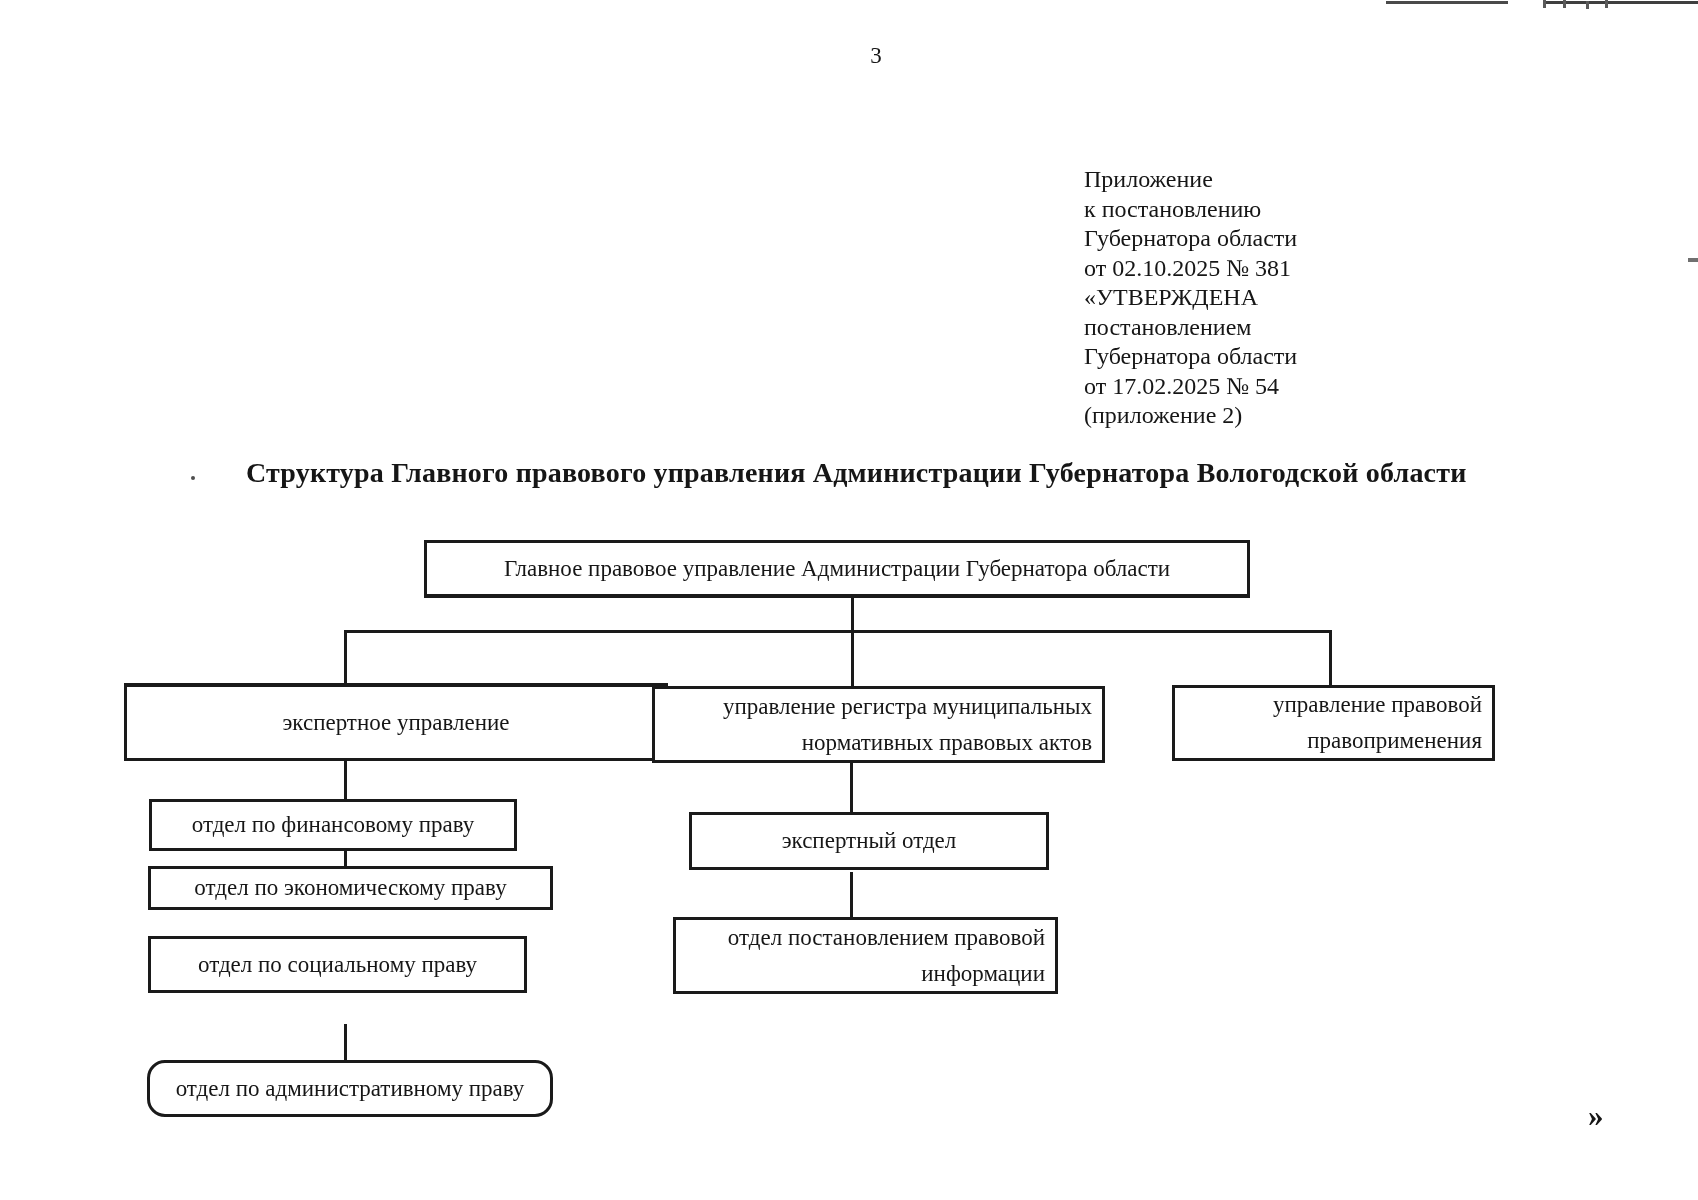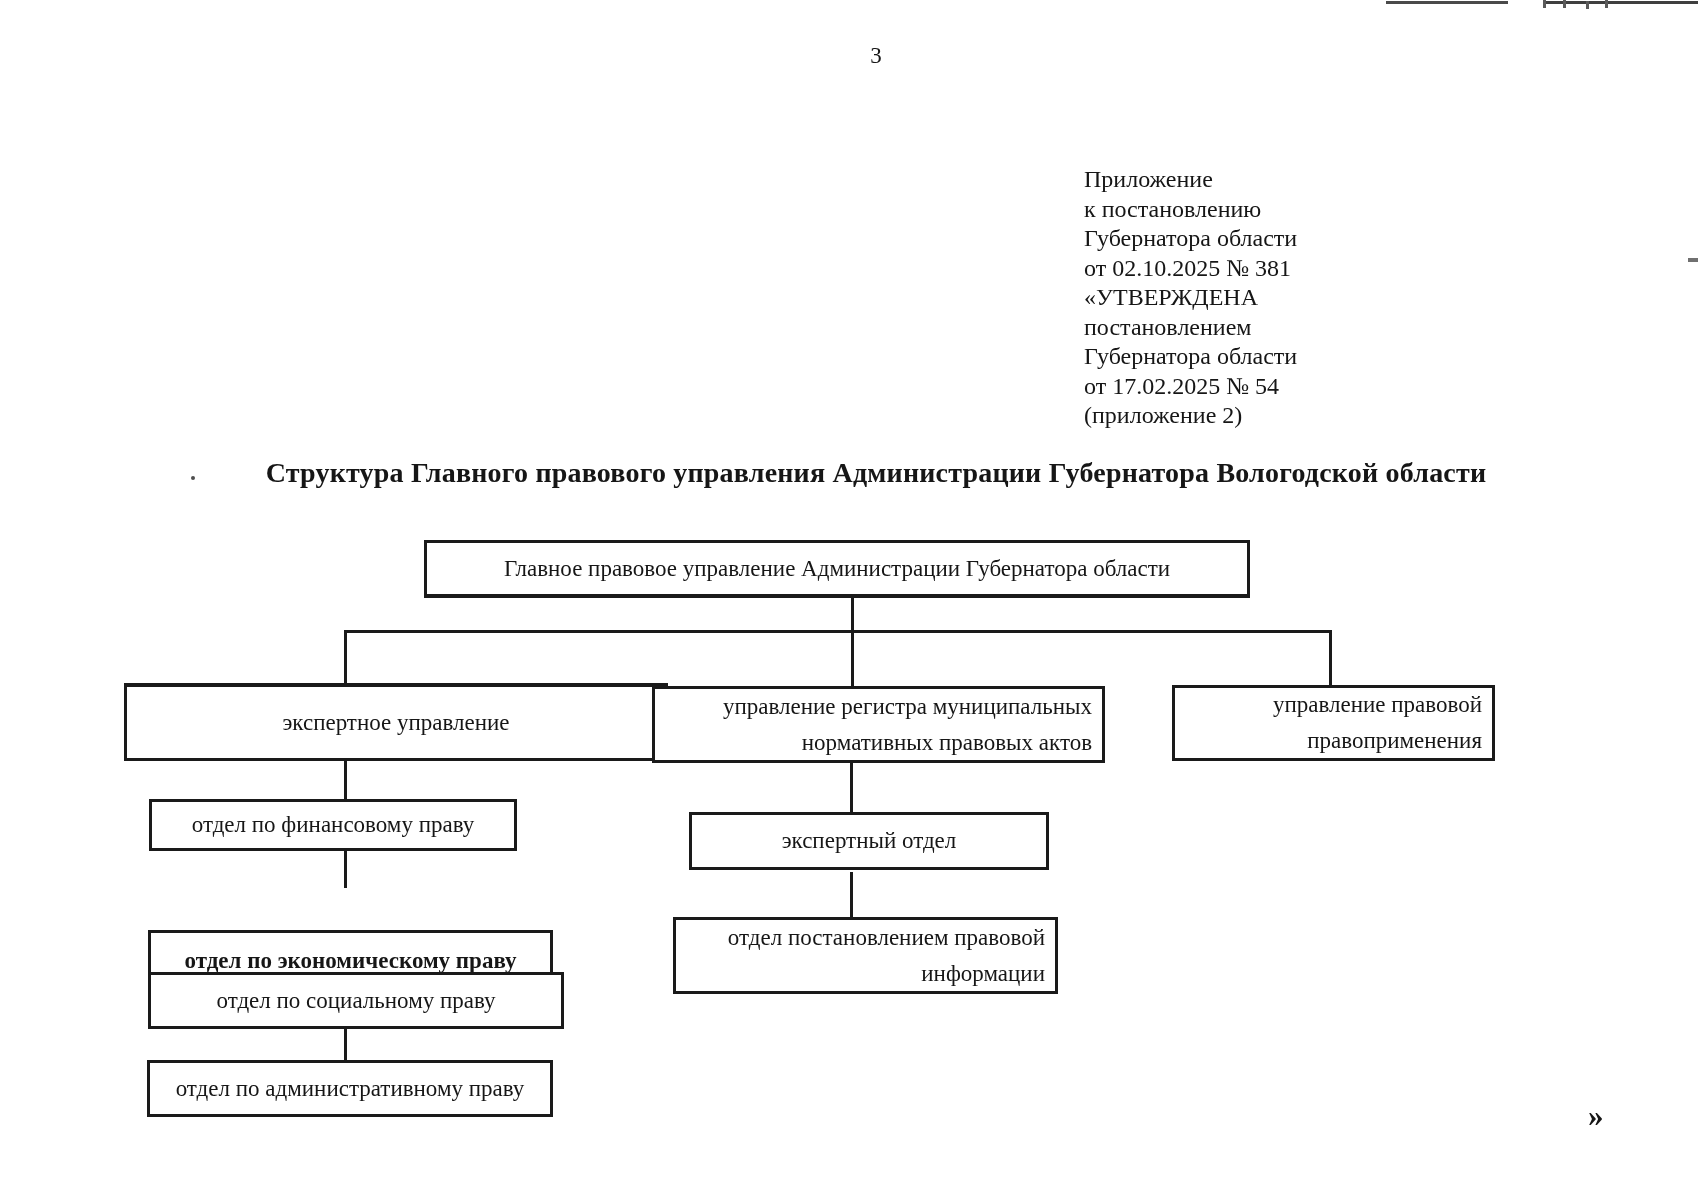--- a/index.html
+++ b/index.html
@@ -56,21 +56,20 @@
     font-size: 24px;
     line-height: 29.5px;
     white-space: nowrap;
     margin-top: 36px;
   }
   .doc-title {
     position: absolute;
     left: 246px;
     top: 456px;
     width: 1260px;
-    text-align: center;
     font-size: 28px;
     font-weight: bold;
     line-height: 34px;
     letter-spacing: 0.2px;
   }
   .org-chart {
     position: absolute;
     left: 0;
     top: 0;
     width: 1698px;
@@ -90,23 +89,23 @@
     padding: 2px 10px;
   }
   .box-root {
     left: 424px; top: 540px; width: 826px; height: 58px;
     border-bottom-width: 4px;
   }
   .box-expert    { left: 124px;  top: 683px;  width: 544px; height: 78px; border-top-width: 4px; }
   .box-registry  { left: 652px;  top: 686px;  width: 453px; height: 77px; }
   .box-analysis  { left: 1172px; top: 685px;  width: 323px; height: 76px; }
   .box-fin       { left: 149px;  top: 799px;  width: 368px; height: 52px; }
-  .box-econ      { left: 148px;  top: 930px;  width: 405px; height: 61px; font-weight: bold; }
-  .box-soc       { left: 148px;  top: 972px;  width: 416px; height: 57px; }
-  .box-admin     { left: 147px;  top: 1060px; width: 406px; height: 57px; }
+  .box-econ      { left: 148px;  top: 866px;  width: 405px; height: 44px; }
+  .box-soc       { left: 148px;  top: 936px;  width: 379px; height: 57px; }
+  .box-admin     { left: 147px;  top: 1060px; width: 406px; height: 57px; border-radius: 18px; }
   .box-expdept   { left: 689px;  top: 812px;  width: 360px; height: 58px; }
   .box-syst      { left: 673px;  top: 917px;  width: 385px; height: 77px; }
   .cline {
     position: absolute;
     background: #1a1a1a;
   }
   .v { width: 3px; }
   .h { height: 3px; }
   .stem-root   { left: 851px;  top: 597px;  height: 36px; }
   .h-branch    { left: 344px;  top: 630px;  width: 988px; }

